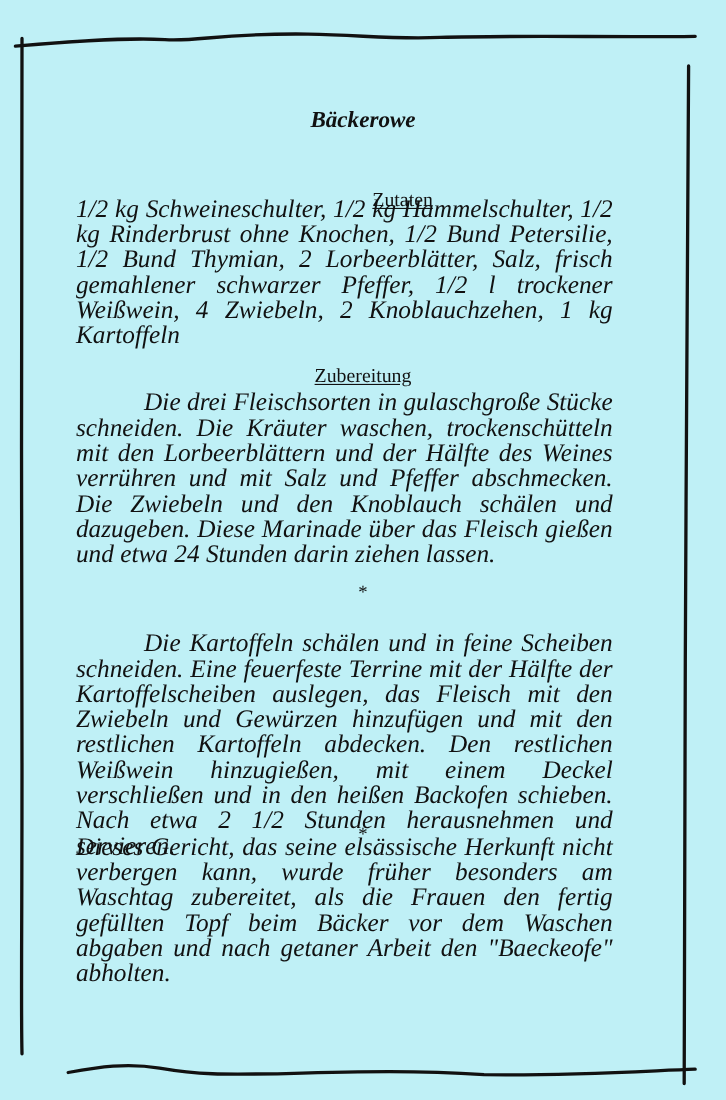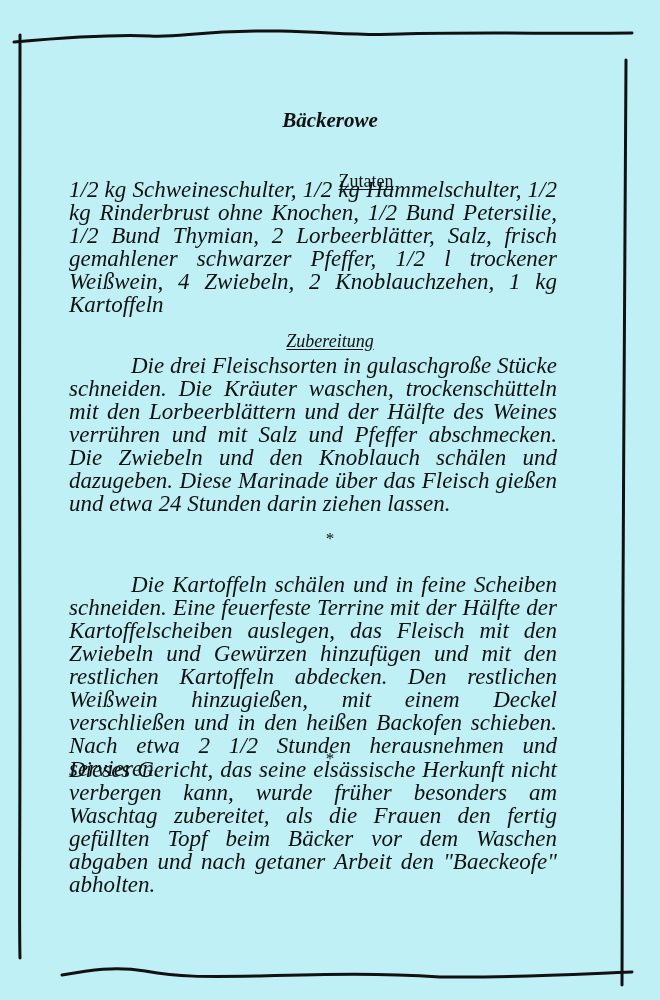--- a/index.html
+++ b/index.html
@@ -17,21 +17,21 @@
     }
     svg.frame {
       position: absolute;
       left: 0; top: 0;
       width: 660px; height: 1000px;
       pointer-events: none;
     }
     .title {
       position: absolute;
       left: 0; width: 660px;
-      top: 108px;
+      top: 96px;
       text-align: center;
       font-style: italic;
       font-weight: bold;
       font-size: 21px;
     }
     .section-heading {
       position: absolute;
       left: 0; width: 660px;
       text-align: center;
       font-size: 18px;
@@ -67,21 +67,21 @@
   <path d="M626 60 C 625 150, 624 400, 623 600 C 622 800, 622 920, 622 985" fill="none" stroke="#111" stroke-width="3" stroke-linecap="round"></path>
 
   <path d="M62 975 C 90 970, 115 966, 145 971 C 180 977, 200 977, 260 976 C 330 974, 380 973, 440 977 C 520 978, 580 974, 632 972" fill="none" stroke="#111" stroke-width="3" stroke-linecap="round"></path>
 </svg>
 
 <div class="title">Bäckerowe</div>
 
 <div class="section-heading" style="top:171px;padding-left:36px;">Zutaten</div>
 <div class="para" style="top:178px;">1/2 kg Schweineschulter, 1/2 kg Hammelschulter, 1/2 kg Rinderbrust ohne Knochen, 1/2 Bund Petersilie, 1/2 Bund Thymian, 2 Lorbeerblätter, Salz, frisch gemahlener schwarzer Pfeffer, 1/2 l trockener Weißwein, 4 Zwiebeln, 2 Knoblauchzehen, 1 kg Kartoffeln</div>
 
-<div class="section-heading" style="top:331px;font-style:italic;">Zubereitung</div>
+<div class="section-heading" style="top:331px;">Zubereitung</div>
 <div class="para indent" style="top:354px;">Die drei Fleischsorten in gulaschgroße Stücke schneiden. Die Kräuter waschen, trockenschütteln mit den Lorbeerblättern und der Hälfte des Weines verrühren und mit Salz und Pfeffer abschmecken. Die Zwiebeln und den Knoblauch schälen und dazugeben. Diese Marinade über das Fleisch gießen und etwa 24 Stunden darin ziehen lassen.</div>
 
 <div class="star" style="top:529px;">*</div>
 
 <div class="para indent" style="top:573px;">Die Kartoffeln schälen und in feine Scheiben schneiden. Eine feuerfeste Terrine mit der Hälfte der Kartoffelscheiben auslegen, das Fleisch mit den Zwiebeln und Gewürzen hinzufügen und mit den restlichen Kartoffeln abdecken. Den restlichen Weißwein hinzugießen, mit einem Deckel verschließen und in den heißen Backofen schieben. Nach etwa 2 1/2 Stunden herausnehmen und servieren.</div>
 
 <div class="star" style="top:749px;">*</div>
 
 <div class="para" style="top:758px;">Dieses Gericht, das seine elsässische Herkunft nicht verbergen kann, wurde früher besonders am Waschtag zubereitet, als die Frauen den fertig gefüllten Topf beim Bäcker vor dem Waschen abgaben und nach getaner Arbeit den "Baeckeofe" abholten.</div>
 

